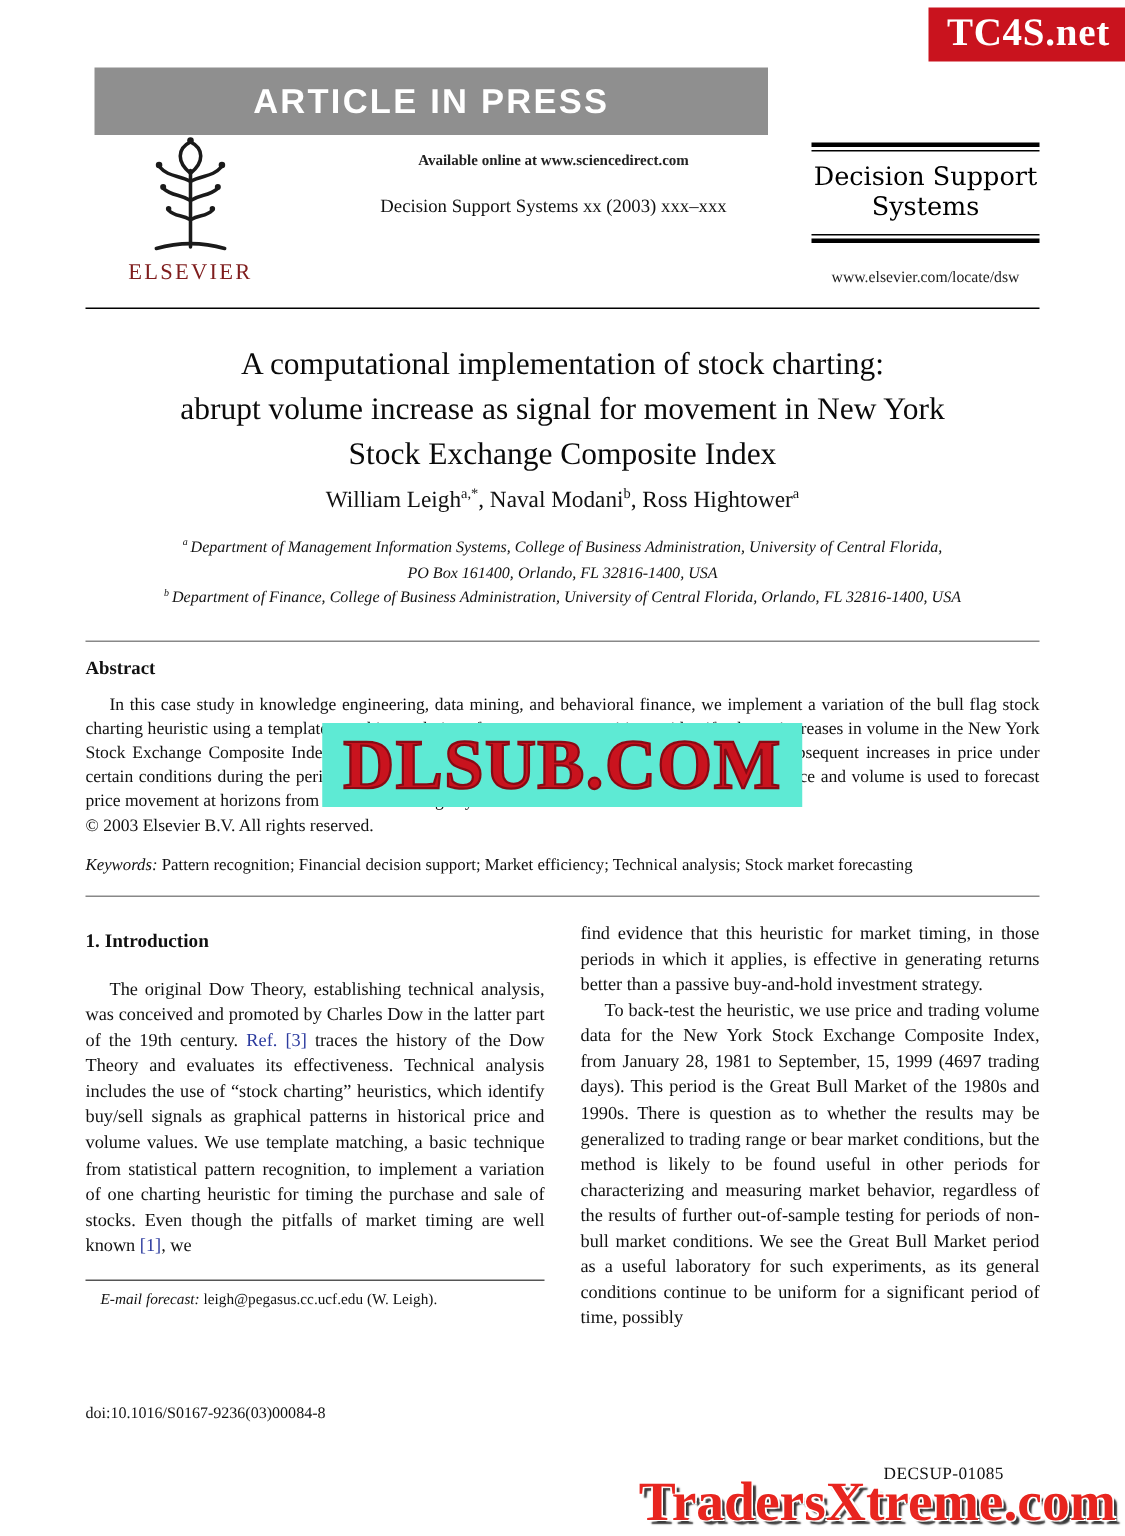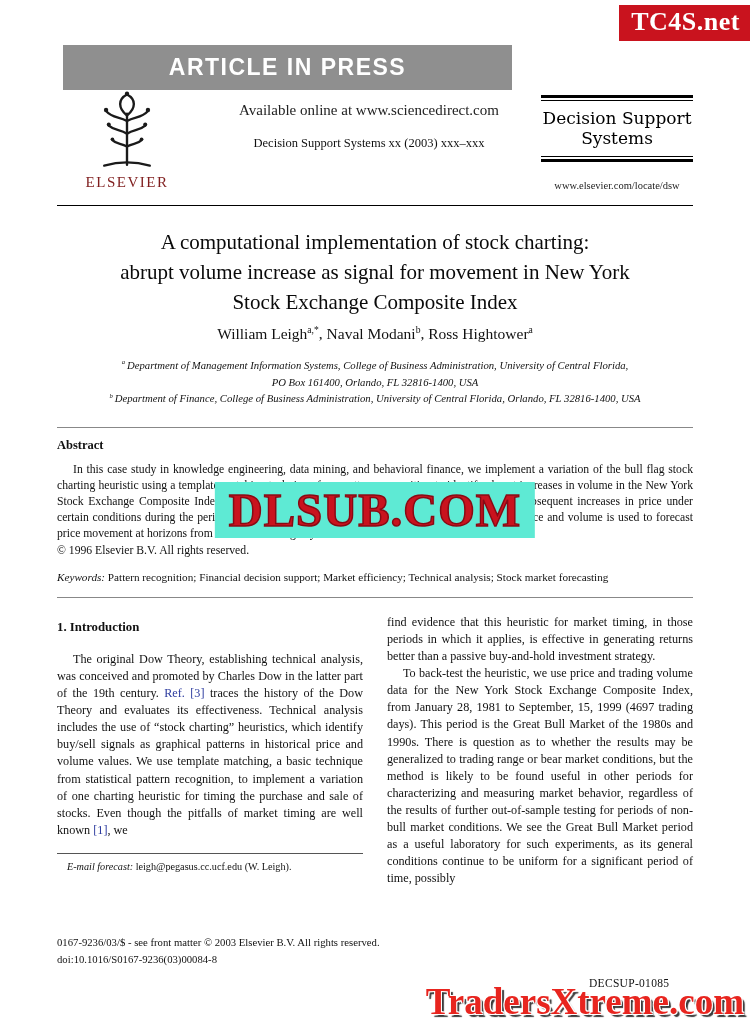--- a/index.html
+++ b/index.html
@@ -43,21 +43,21 @@
     font-family:"Liberation Sans",sans-serif;font-weight:bold;font-size:23px;
     letter-spacing:1.5px;display:flex;align-items:center;justify-content:center;
   }
 
   
   .header{position:absolute;left:57px;top:90px;width:636px;height:112px;display:flex;}
   .header-left{width:140px;text-align:center;}
   .elsevier-logo{margin:0 auto;width:78px;height:82px;}
   .elsevier-word{font-family:"Liberation Serif",serif;font-size:15px;letter-spacing:1.5px;margin-top:2px;color:#7f1d1d;}
   .header-center{flex:1;text-align:center;padding-top:12px;}
-  .avail{font-size:15px;color:#222;}
+  .avail{font-size:10px;color:#222;font-weight:bold;}
   .sd-logo{margin-top:8px;display:flex;align-items:center;justify-content:center;font-family:"Liberation Sans",sans-serif;}
   .sd-science{font-weight:bold;font-size:12px;letter-spacing:4px;color:#111;}
   .sd-d{
     display:inline-flex;align-items:center;justify-content:center;
     width:21px;height:21px;border:1.6px solid #222;border-radius:50%;
     font-family:"Liberation Serif",serif;font-style:italic;font-size:17px;margin:0 4px;color:#111;
   }
   .sd-direct{font-weight:bold;font-size:12px;letter-spacing:2.5px;color:#111;}
   .sd-reg{font-size:7px;vertical-align:super;color:#111;}
   .citation{margin-top:17px;font-size:12.5px;color:#111;}
@@ -186,21 +186,21 @@
   <div class="affils">
     <div><sup>a</sup><span>Department of Management Information Systems, College of Business Administration, University of Central Florida,</span></div>
     <div><span>PO Box 161400, Orlando, FL 32816-1400, USA</span></div>
     <div><sup>b</sup><span>Department of Finance, College of Business Administration, University of Central Florida, Orlando, FL 32816-1400, USA</span></div>
   </div>
 
   <div class="abs-rule"></div>
   <div class="abs-head">Abstract</div>
   <div class="abs-body">
     <div class="abs-par">In this case study in knowledge engineering, data mining, and behavioral finance, we implement a variation of the bull flag stock charting heuristic using a template matching technique from pattern recognition to identify abrupt increases in volume in the New York Stock Exchange Composite Index. We find that this abrupt increase in volume is followed by subsequent increases in price under certain conditions during the period studied. In the implementation, a 120 trading-day history of price and volume is used to forecast price movement at horizons from 20 to 100 trading days.</div>
-    <div class="abs-copy">© 1996 Elsevier B.V. All rights reserved.</div>
+    <div class="abs-copy">© 2003 Elsevier B.V. All rights reserved.</div>
   </div>
 
   <div class="keywords">
     <span class="kw-label">Keywords:</span><span> Pattern recognition; Financial decision support; Market efficiency; Technical analysis; Stock market forecasting</span>
   </div>
   <div class="kw-rule"></div>
 
   <div class="columns">
     <div class="col">
       <div class="sec-head">1. Introduction</div>
@@ -213,21 +213,20 @@
       </div>
     </div>
 
     <div class="col">
       <p class="body-par">find evidence that this heuristic for market timing, in those periods in which it applies, is effective in generating returns better than a passive buy-and-hold investment strategy.</p>
       <p class="body-par indent">To back-test the heuristic, we use price and trading volume data for the New York Stock Exchange Composite Index, from January 28, 1981 to September, 15, 1999 (4697 trading days). This period is the Great Bull Market of the 1980s and 1990s. There is question as to whether the results may be generalized to trading range or bear market conditions, but the method is likely to be found useful in other periods for characterizing and measuring market behavior, regardless of the results of further out-of-sample testing for periods of non-bull market conditions. We see the Great Bull Market period as a useful laboratory for such experiments, as its general conditions continue to be uniform for a significant period of time, possibly</p>
     </div>
   </div>
 
   <div class="footer">
-    <div>0167-9236/03/$ - see front matter © 2003 Elsevier B.V. All rights reserved.</div>
     <div>doi:10.1016/S0167-9236(03)00084-8</div>
   </div>
 
   <div class="doc-id">DECSUP-01085</div>
 
   <div class="wm-center">DLSUB.COM</div>
   <div class="wm-bottom">TradersXtreme.com</div>
 
 </div>
 

